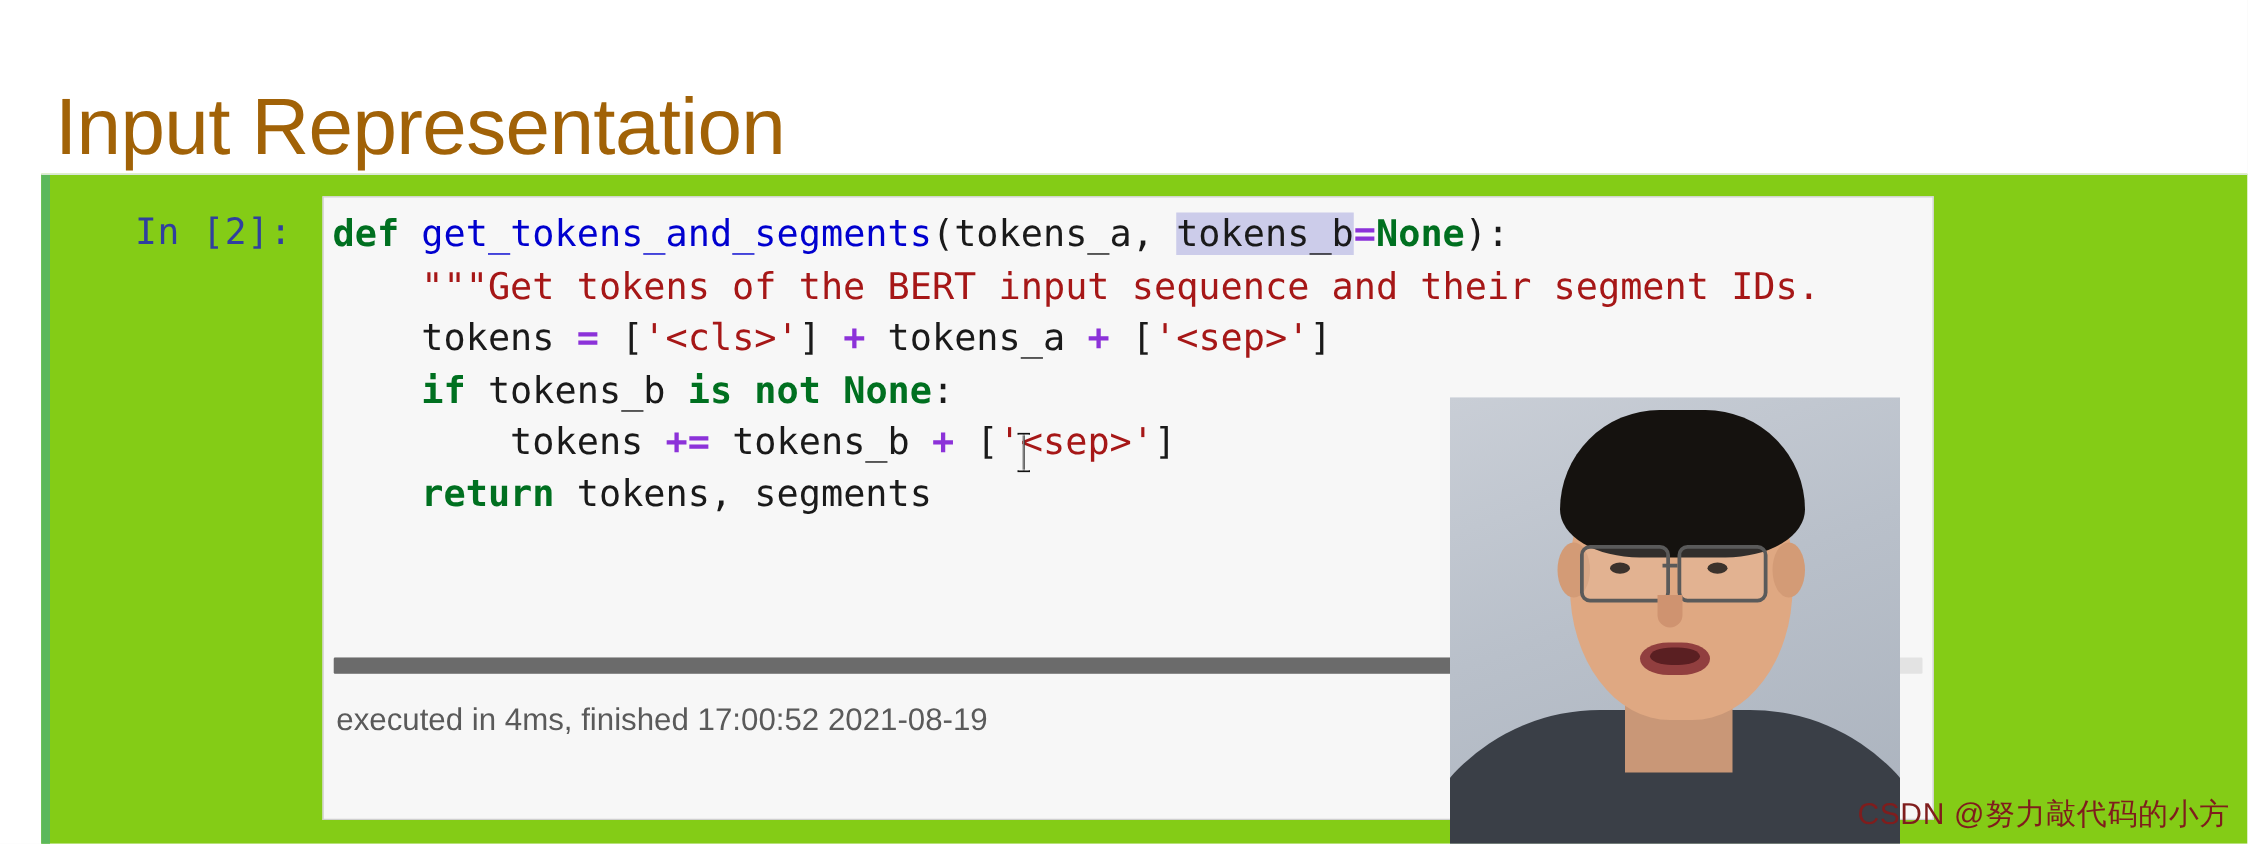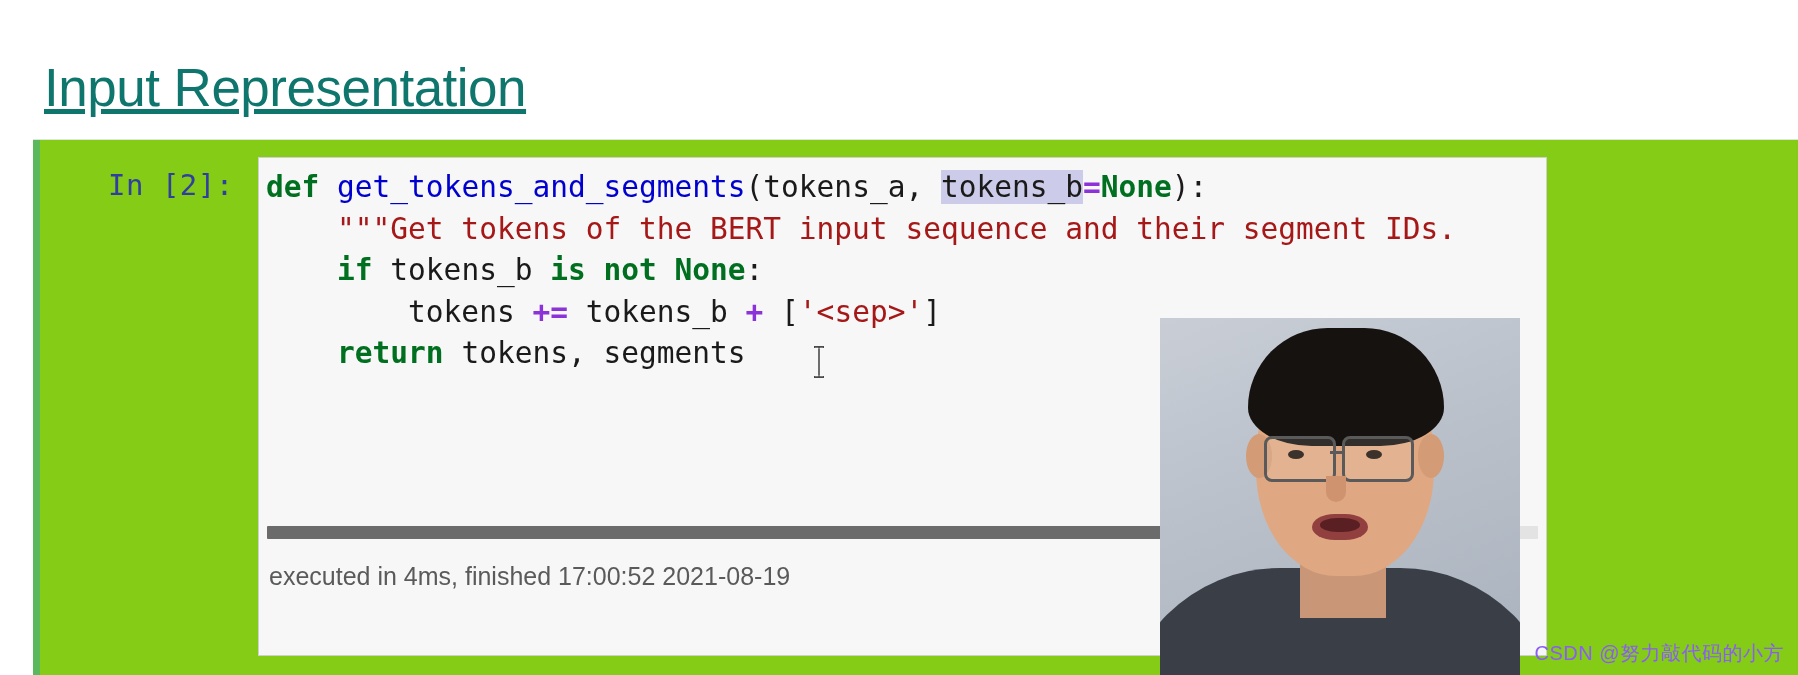--- a/index.html
+++ b/index.html
@@ -13,27 +13,26 @@
     font-family: "Liberation Sans", sans-serif;
     overflow: hidden;
     position: relative;
   }
 
   
   #slide-title {
     position: absolute;
     left: 44px;
     top: 22px;
-    font-size: 53px;
+    font-size: 64px;
     font-weight: 400;
-    color: #0f766e;
+    color: #a16207;
     letter-spacing: -0.5px;
     line-height: 1.15;
     white-space: nowrap;
-    text-decoration: underline;
   }
 
   
   #notebook-cell {
     position: absolute;
     left: 33px;
     top: 139px;
     width: 1765px;
     height: 536px;
     background: #84cc16;
@@ -213,22 +212,22 @@
     position: absolute; left: 8px; top: 4px; width: 40px; height: 14px;
     background: #5a1f22; border-radius: 20px / 8px;
   }
 
   
   #watermark {
     position: absolute;
     right: 14px;
     bottom: 8px;
     font-family: "Liberation Sans", sans-serif;
-    font-size: 20px;
-    color: #8b5cf6;
+    font-size: 24px;
+    color: #7f1d1d;
     white-space: nowrap;
     letter-spacing: 0.5px;
   }
 </style>
 </head>
 <body>
 
 <h1 id="slide-title">Input Representation</h1>
 
 <div id="notebook-cell">
@@ -237,20 +236,21 @@
 
   <div id="cell-inner">
 
     <div id="in-prompt">In [2]:</div>
 
     <div id="code-area">
 
       <div id="code-scroll">
           <div class="code-line"><span class="kw">def</span><span> </span><span class="fname">get_tokens_and_segments</span><span>(tokens_a, </span><span class="sel">tokens_b</span><span class="op">=</span><span class="kw">None</span><span>):</span></div>
           <div class="code-line"><span>    </span><span class="str">"""Get tokens of the BERT input sequence and their segment IDs.</span></div>
+          <div class="code-line"><span>    tokens </span><span class="op">=</span><span> [</span><span class="str">'&lt;cls&gt;'</span><span>] </span><span class="op">+</span><span> tokens_a </span><span class="op">+</span><span> [</span><span class="str">'&lt;sep&gt;'</span><span>]</span></div>
           <div class="code-line"><span>    </span><span class="kw">if</span><span> tokens_b </span><span class="kw">is</span><span> </span><span class="kw">not</span><span> </span><span class="kw">None</span><span>:</span></div>
           <div class="code-line"><span>        tokens </span><span class="op">+=</span><span> tokens_b </span><span class="op">+</span><span> [</span><span class="str">'&lt;sep&gt;'</span><span>]</span></div>
           <div class="code-line"><span>    </span><span class="kw">return</span><span> tokens, segments</span></div>
         </div>
 
       <div id="code-hscroll">
         <div id="code-hscroll-thumb"></div>
       </div>
 
       <div id="exec-status">executed in 4ms, finished 17:00:52 2021-08-19</div>

